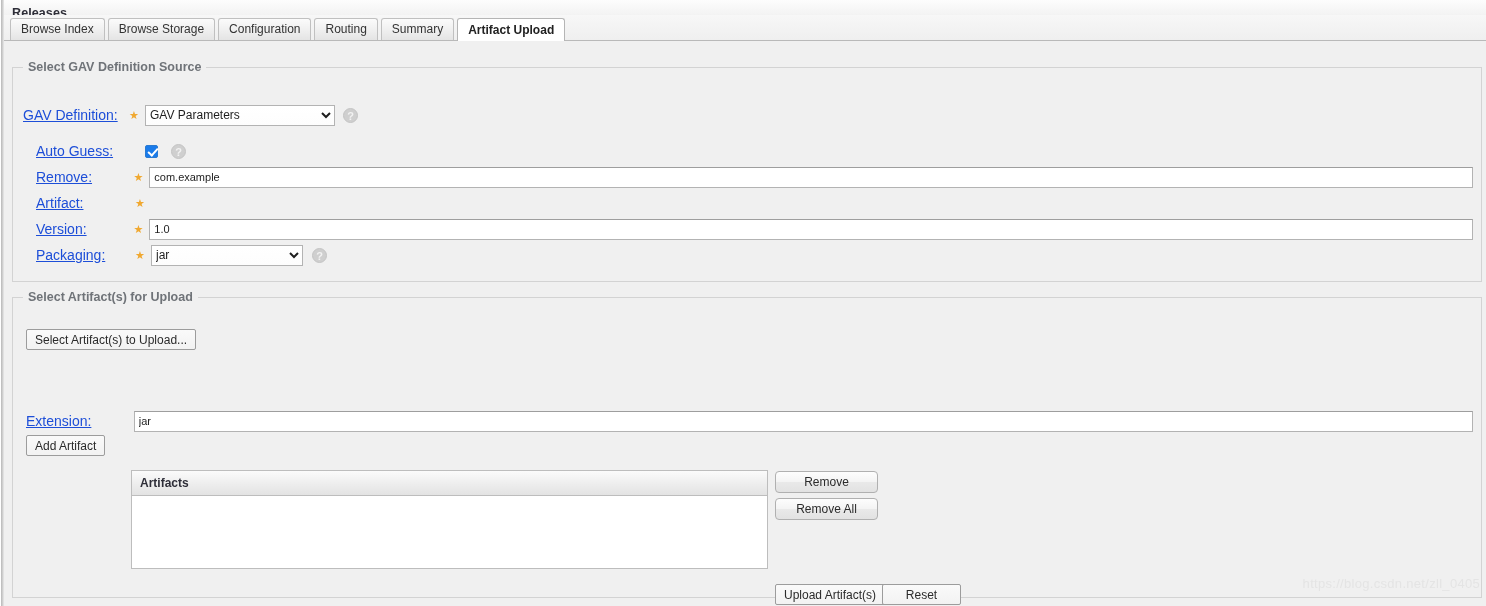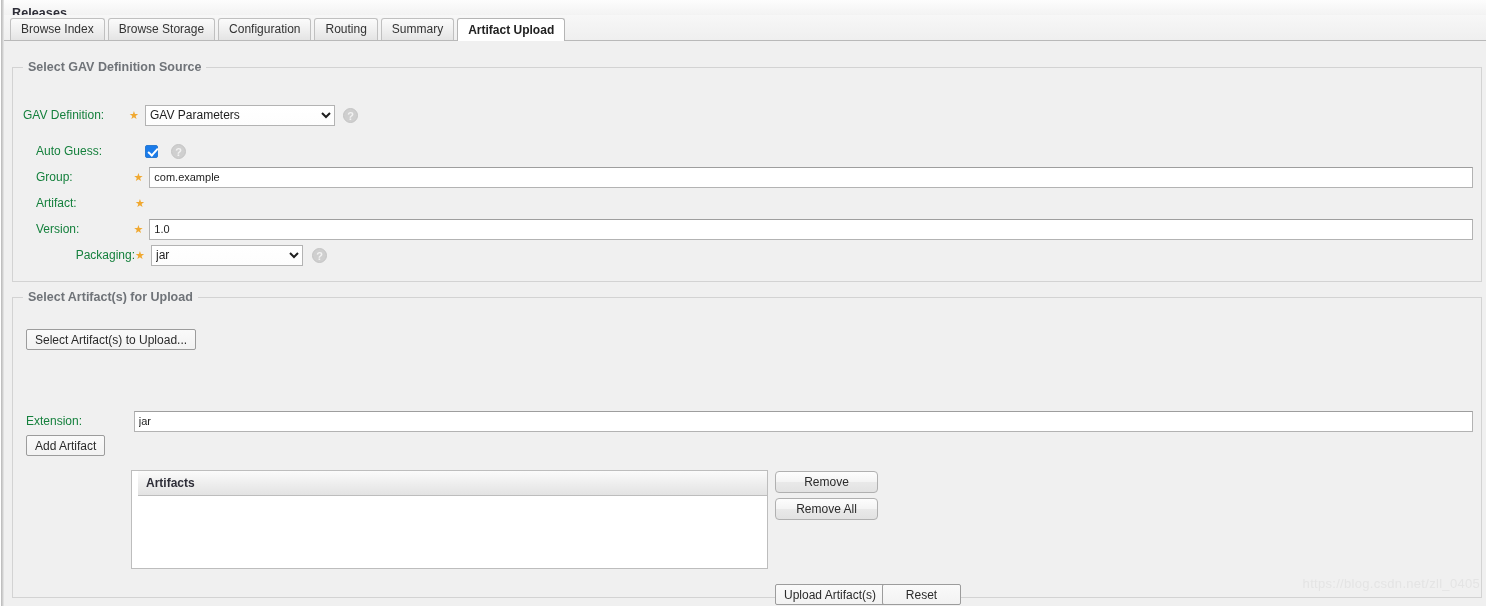--- a/index.html
+++ b/index.html
@@ -125,23 +125,24 @@
   }
 
   
   .row {
     position: absolute;
     height: 22px;
     display: flex;
     align-items: center;
   }
   .lbl {
-    font-size: 12px;
-    color: #15803d;
+    font-size: 14px;
+    color: #1d4ed8;
     white-space: nowrap;
+    text-decoration: underline;
   }
   .help-icon {
     display: inline-block;
     width: 15px; height: 15px;
     border-radius: 50%;
     background: #cfcfcf;
     color: #f2f2f2;
     font-size: 11px;
     font-weight: bold;
     line-height: 15px;
@@ -220,21 +221,20 @@
     background: linear-gradient(to bottom, #fafafa 0%, #f2f2f2 100%);
     border-color: #9c9c9c;
   }
 
   
   .list-box {
     position: absolute;
     box-sizing: border-box;
     border: 1px solid #bdbdbd;
     background: #ffffff;
-    padding-left: 6px;
   }
   .list-head {
     height: 25px;
     line-height: 24px;
     padding-left: 8px;
     font-size: 12px;
     font-weight: bold;
     color: #2e2e38;
     background: linear-gradient(to bottom, #fbfbfb 0%, #ededed 55%, #e3e3e3 100%);
     border-bottom: 1px solid #bdbdbd;
@@ -290,38 +290,38 @@
       </div>
 
       <div class="row" style="left:10px; top:66px;">
         <span class="lbl" style="width:112px; text-align:left; padding-left:13px; box-sizing:border-box;">Auto Guess:</span>
         <span style="width:10px;"></span>
         <input class="chk" type="checkbox" checked="" style="">
         <span class="help-icon" style="margin-left:13px;">?</span>
       </div>
 
       <div class="row" style="left:10px; top:92px; width:1450px;">
-        <span class="lbl" style="width:112px; text-align:left; padding-left:13px; box-sizing:border-box;">Group:</span>
+        <span class="lbl" style="width:112px; text-align:left; padding-left:13px; box-sizing:border-box;">Remove:</span>
         <span style="width:10px; text-align:center; color:#f0a830; font-size:11px;">★</span>
         <input class="txt" style="width: 1345px; margin-left: 6px;" value="com.example">
       </div>
 
       <div class="row" style="left:10px; top:118px; width:1450px;">
         <span class="lbl" style="width:112px; text-align:left; padding-left:13px; box-sizing:border-box;">Artifact:</span>
         <span style="width:10px; text-align:center; color:#f0a830; font-size:11px;">★</span>
       </div>
 
       <div class="row" style="left:10px; top:144px; width:1450px;">
         <span class="lbl" style="width:112px; text-align:left; padding-left:13px; box-sizing:border-box;">Version:</span>
         <span style="width:10px; text-align:center; color:#f0a830; font-size:11px;">★</span>
         <input class="txt" style="width: 1345px; margin-left: 6px;" value="1.0">
       </div>
 
       <div class="row" style="left:10px; top:170px;">
-        <span class="lbl" style="width:112px; text-align:right; padding-left:13px; box-sizing:border-box;">Packaging:</span>
+        <span class="lbl" style="width:112px; text-align:left; padding-left:13px; box-sizing:border-box;">Packaging:</span>
         <span style="width:10px; text-align:center; color:#f0a830; font-size:11px;">★</span>
         <select class="sel" style="width:152px; margin-left:6px;">
           <option>jar</option>
         </select>
         <span class="help-icon" style="margin-left:9px;">?</span>
       </div>
     </fieldset>
 
     <fieldset class="section" id="section-artifacts">
       <legend>Select Artifact(s) for Upload</legend>

